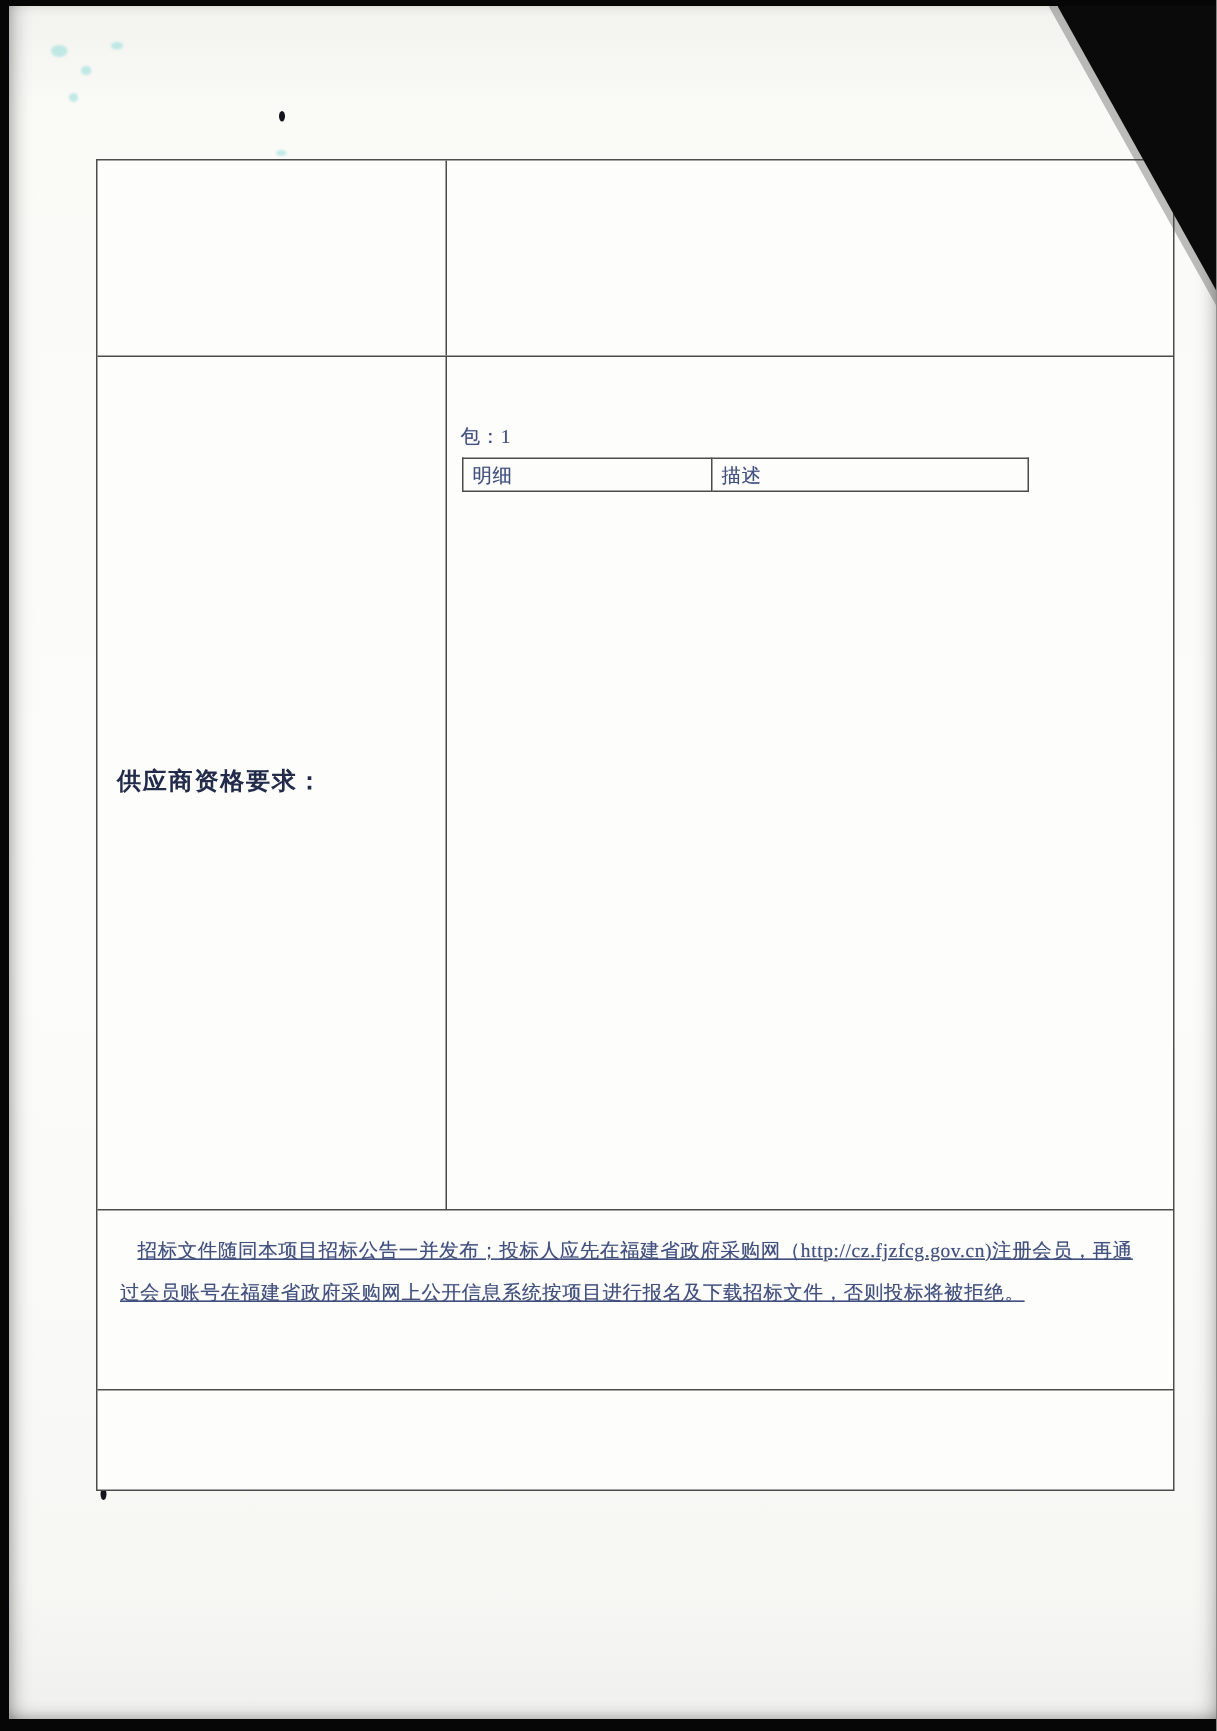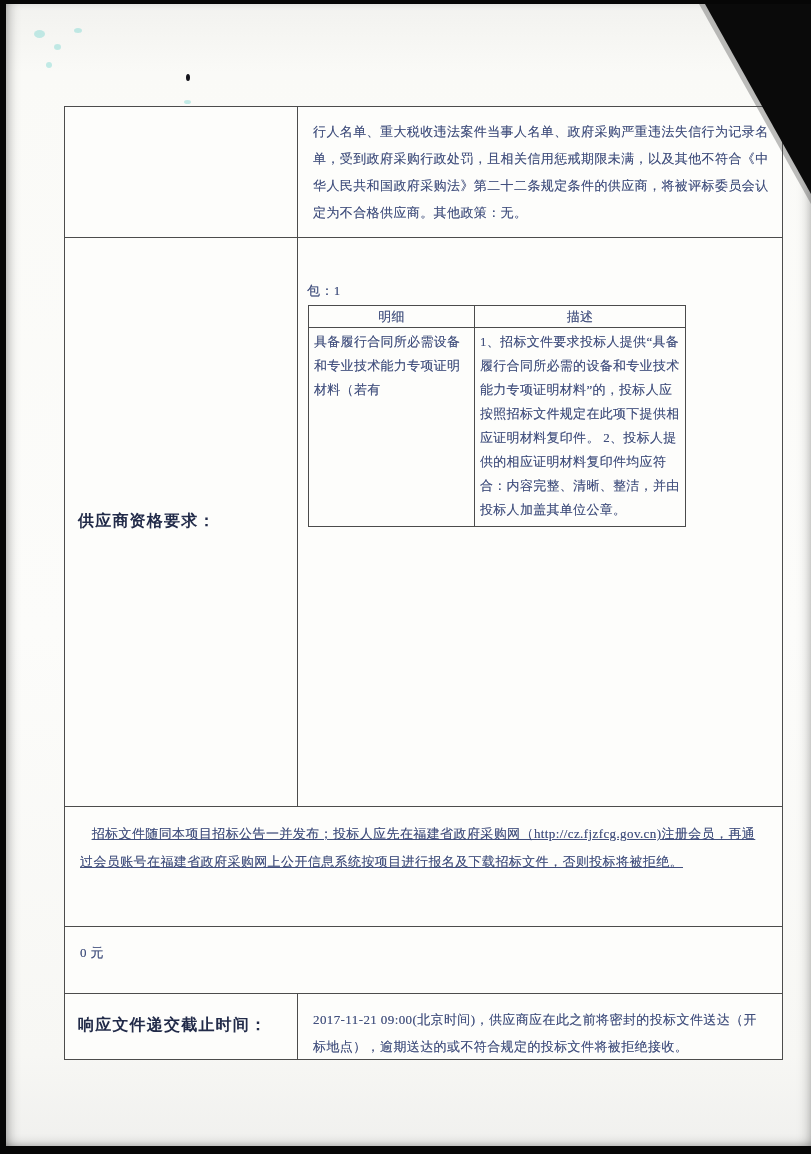--- a/index.html
+++ b/index.html
@@ -63,21 +63,21 @@
   .r5 .content{padding:12px 14px 0 15px;line-height:27px;}
   
   table.inner{
     border-collapse:collapse;table-layout:fixed;width:377px;
     margin:4px 0 0 1px;background:#fdfdfb;
   }
   table.inner th,table.inner td{
     border:1.5px solid #4b4b4b;text-align:left;vertical-align:top;
     font-weight:normal;color:#42507e;letter-spacing:.3px;
   }
-  table.inner th{font-size:13px;padding:2px 6px;height:17px;line-height:17px;text-align:center;}
+  table.inner th{font-size:13px;padding:2px 6px;height:17px;line-height:17px;}
   table.inner td{font-size:13px;line-height:24px;padding:2px 5px 4px 5px;}
   table.inner .c1{width:166px;}
   table.inner .c2{width:211px;}
 </style>
 </head>
 <body>
 
 <div class="paper">
 
   <div class="speck cyan" style="left:28px;top:26px;width:11px;height:8px;"></div>
@@ -88,68 +88,50 @@
   <div class="speck cyan" style="left:60px;top:328px;width:14px;height:6px;"></div>
   <div class="speck cyan" style="left:118px;top:340px;width:10px;height:5px;"></div>
   <div class="speck ink" style="left:180px;top:70px;width:4px;height:7px;"></div>
   <div class="speck ink" style="left:61px;top:988px;width:4px;height:8px;"></div>
   <div class="speck gray" style="left:760px;top:86px;width:4px;height:4px;"></div>
 
   <div class="doc-table">
 
     <div class="trow r1" style="height:130px;">
       <div class="cell label"></div>
-      <div class="cell content">
-        <p>行人名单、重大税收违法案件当事人名单、政府采购严重违法失信行为记录名单，受到政府采购行政处罚，且相关信用惩戒期限未满，以及其他不符合《中华人民共和国政府采购法》第二十二条规定条件的供应商，将被评标委员会认定为不合格供应商。其他政策：无。</p>
-      </div>
     </div>
 
     <div class="trow r2" style="height:569px;">
       <div class="cell label">
         <span>供应商资格要求：</span>
       </div>
       <div class="cell content">
         <p class="intro">包：1</p>
         <table class="inner">
           <colgroup>
               <col class="c1">
               <col class="c2">
             </colgroup>
           <tbody>
               <tr>
             <th>明细</th>
             <th>描述</th>
           </tr>
-          <tr>
-            <td>具备履行合同所必需设备和专业技术能力专项证明材料（若有</td>
-            <td>1、招标文件要求投标人提供“具备履行合同所必需的设备和专业技术能力专项证明材料”的，投标人应按照招标文件规定在此项下提供相应证明材料复印件。 2、投标人提供的相应证明材料复印件均应符合：内容完整、清晰、整洁，并由投标人加盖其单位公章。</td>
-          </tr>
         </tbody>
           </table>
       </div>
     </div>
 
     <div class="trow r3" style="height:120px;">
       <div class="cell content">
         <p>招标文件随同本项目招标公告一并发布；投标人应先在福建省政府采购网（http://cz.fjzfcg.gov.cn)注册会员，再通过会员账号在福建省政府采购网上公开信息系统按项目进行报名及下载招标文件，否则投标将被拒绝。</p>
       </div>
     </div>
 
     <div class="trow r4" style="height:67px;">
-      <div class="cell content">
-        <p>0 元</p>
-      </div>
     </div>
 
-    <div class="trow r5" style="height:66px;">
-      <div class="cell label">
-        <span>响应文件递交截止时间：</span>
-      </div>
-      <div class="cell content">
-        <p>2017-11-21 09:00(北京时间)，供应商应在此之前将密封的投标文件送达（开标地点），逾期送达的或不符合规定的投标文件将被拒绝接收。</p>
-      </div>
-    </div>
 
   </div>
 
   <div class="fold-soft"></div>
   <div class="fold"></div>
 </div>
 
 </body></html>

